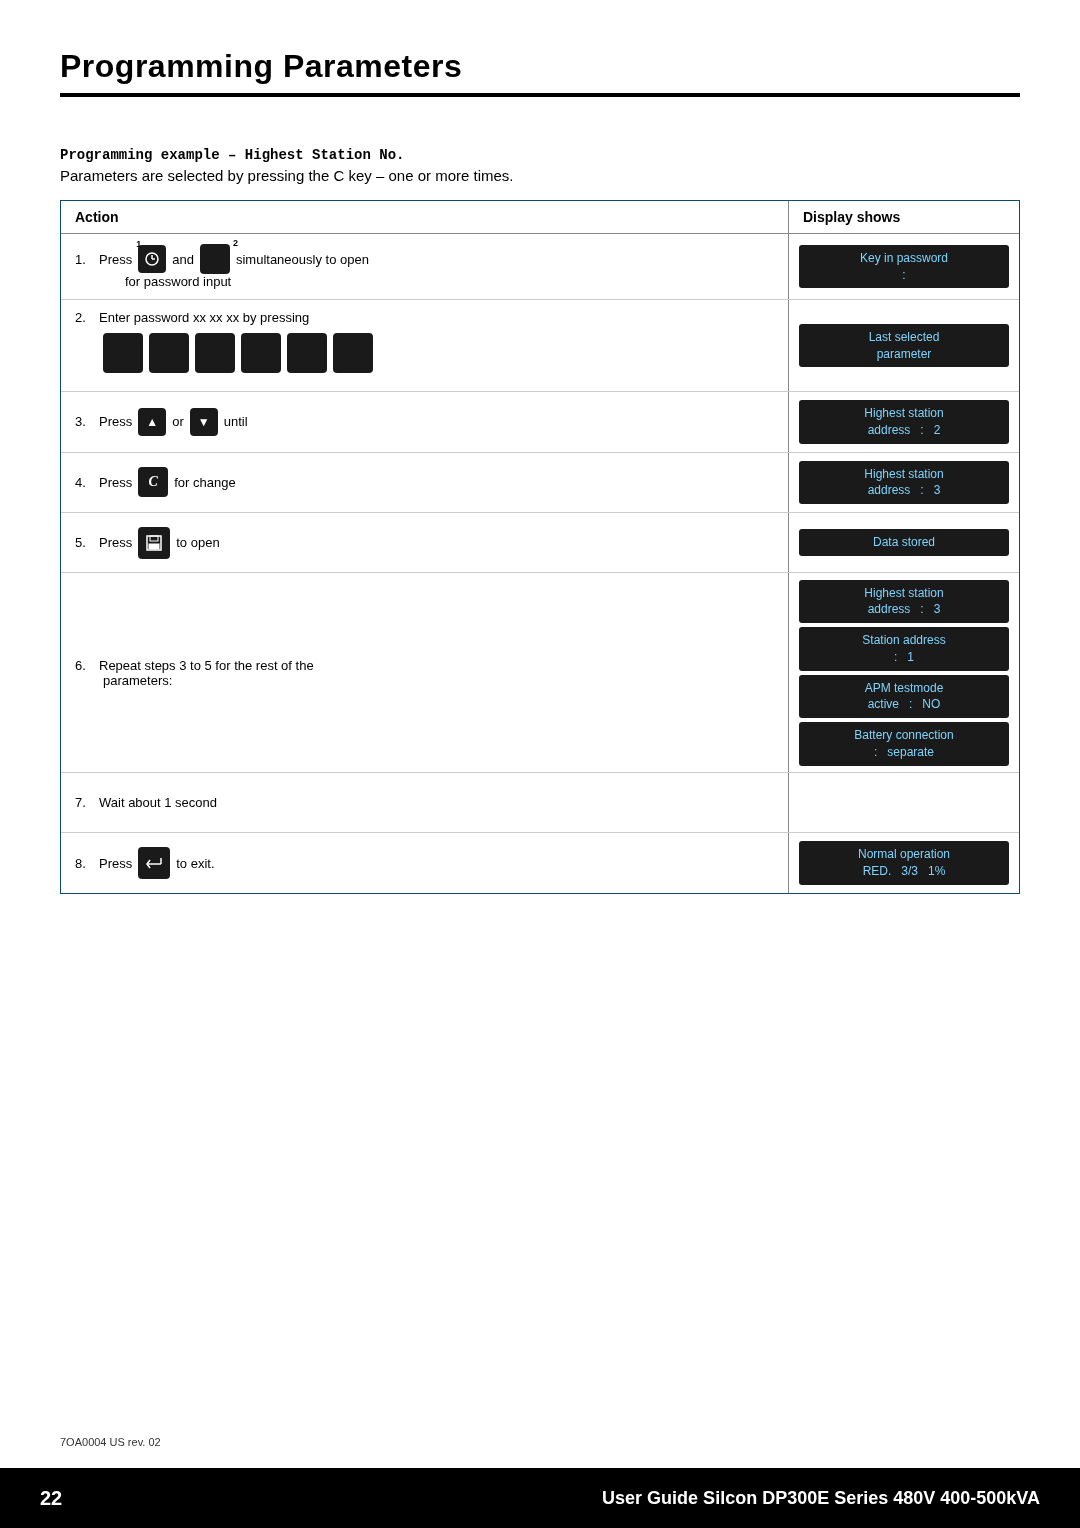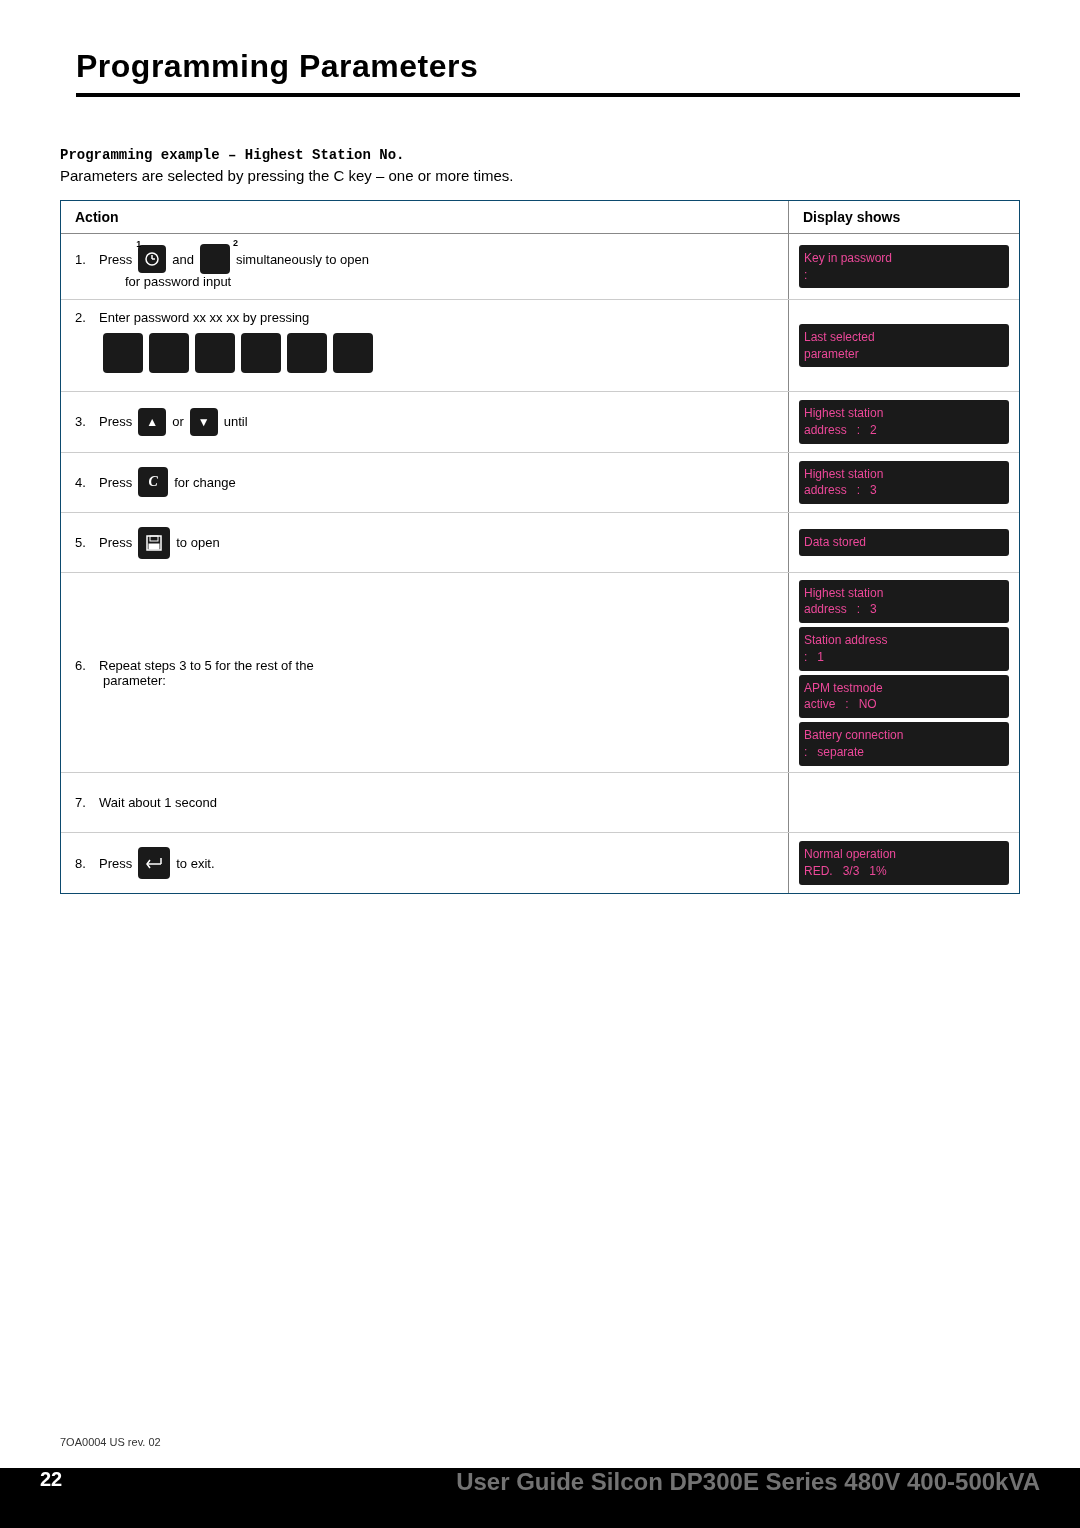--- a/index.html
+++ b/index.html
@@ -8,21 +8,21 @@
       min-height: 1528px;
       background: #fff;
       font-family: Arial, Helvetica, sans-serif;
       font-size: 14px;
       color: #000;
       position: relative;
     }
 
     
     .page-header {
-      padding: 48px 60px 20px 76px;
+      padding: 48px 60px 20px 60px;
     }
     .page-title {
       font-size: 32px;
       font-weight: 900;
       letter-spacing: 0.5px;
       margin-bottom: 8px;
     }
     .page-title-underline {
       height: 4px;
       background: #000;
@@ -110,24 +110,25 @@
       font-size: 13px;
     }
     .step-num {
       font-size: 13px;
       min-width: 18px;
     }
 
     
     .display-box {
       background: #1a1a1a;
-      color: #ec4899;
+      color: #7dd3fc;
       border-radius: 3px;
-      padding: 5px 5px;
+      padding: 5px 12px;
       font-size: 12px;
+      text-align: center;
       line-height: 1.4;
     }
 
     
     .key-btn {
       display: inline-flex;
       align-items: center;
       justify-content: center;
       background: #1a1a1a;
       color: #fff;
@@ -180,31 +181,32 @@
       color: #333;
     }
     .page-footer {
       position: absolute;
       bottom: 0;
       left: 0;
       right: 0;
       height: 60px;
       background: #000;
       display: flex;
+      align-items: center;
       padding: 0 40px;
     }
     .footer-page-num {
       color: #fff;
       font-size: 20px;
       font-weight: bold;
       min-width: 60px;
     }
     .footer-title {
-      color: #737373;
-      font-size: 24px;
+      color: #ffffff;
+      font-size: 18px;
       font-weight: bold;
       flex: 1;
       text-align: right;
     }
   </style>
 </head>
 <body>
 
 <div class="page-header">
   <h1 class="page-title">Programming Parameters</h1>
@@ -326,21 +328,21 @@
         </div>
       </div>
 
       <div class="table-row" style="min-height:200px;">
         <div class="action-cell">
           <div class="action-line">
             <span class="step-num">6.</span>
             <span>Repeat steps 3 to 5 for the rest of the</span>
           </div>
           <div style="padding-left: 28px; font-size: 13px;">
-            parameter:
+            parameters:
           </div>
         </div>
         <div class="display-cell multi-display">
           <div class="display-box">Highest station<br>address &nbsp; : &nbsp; 3</div>
           <div class="display-box">Station address<br>: &nbsp; 1</div>
           <div class="display-box">APM testmode<br>active &nbsp; : &nbsp; NO</div>
           <div class="display-box">Battery connection<br>: &nbsp; separate</div>
         </div>
       </div>
 

